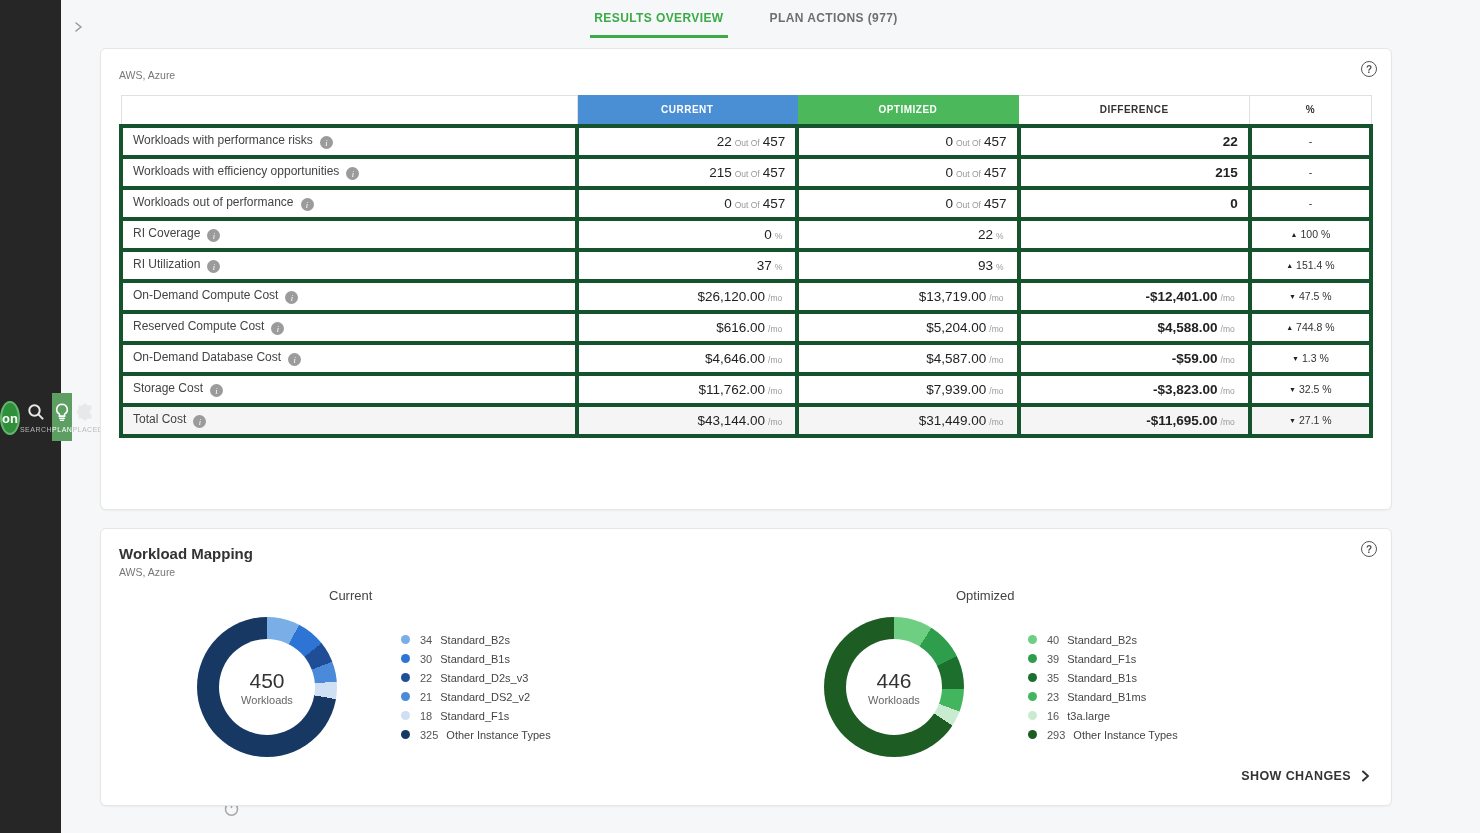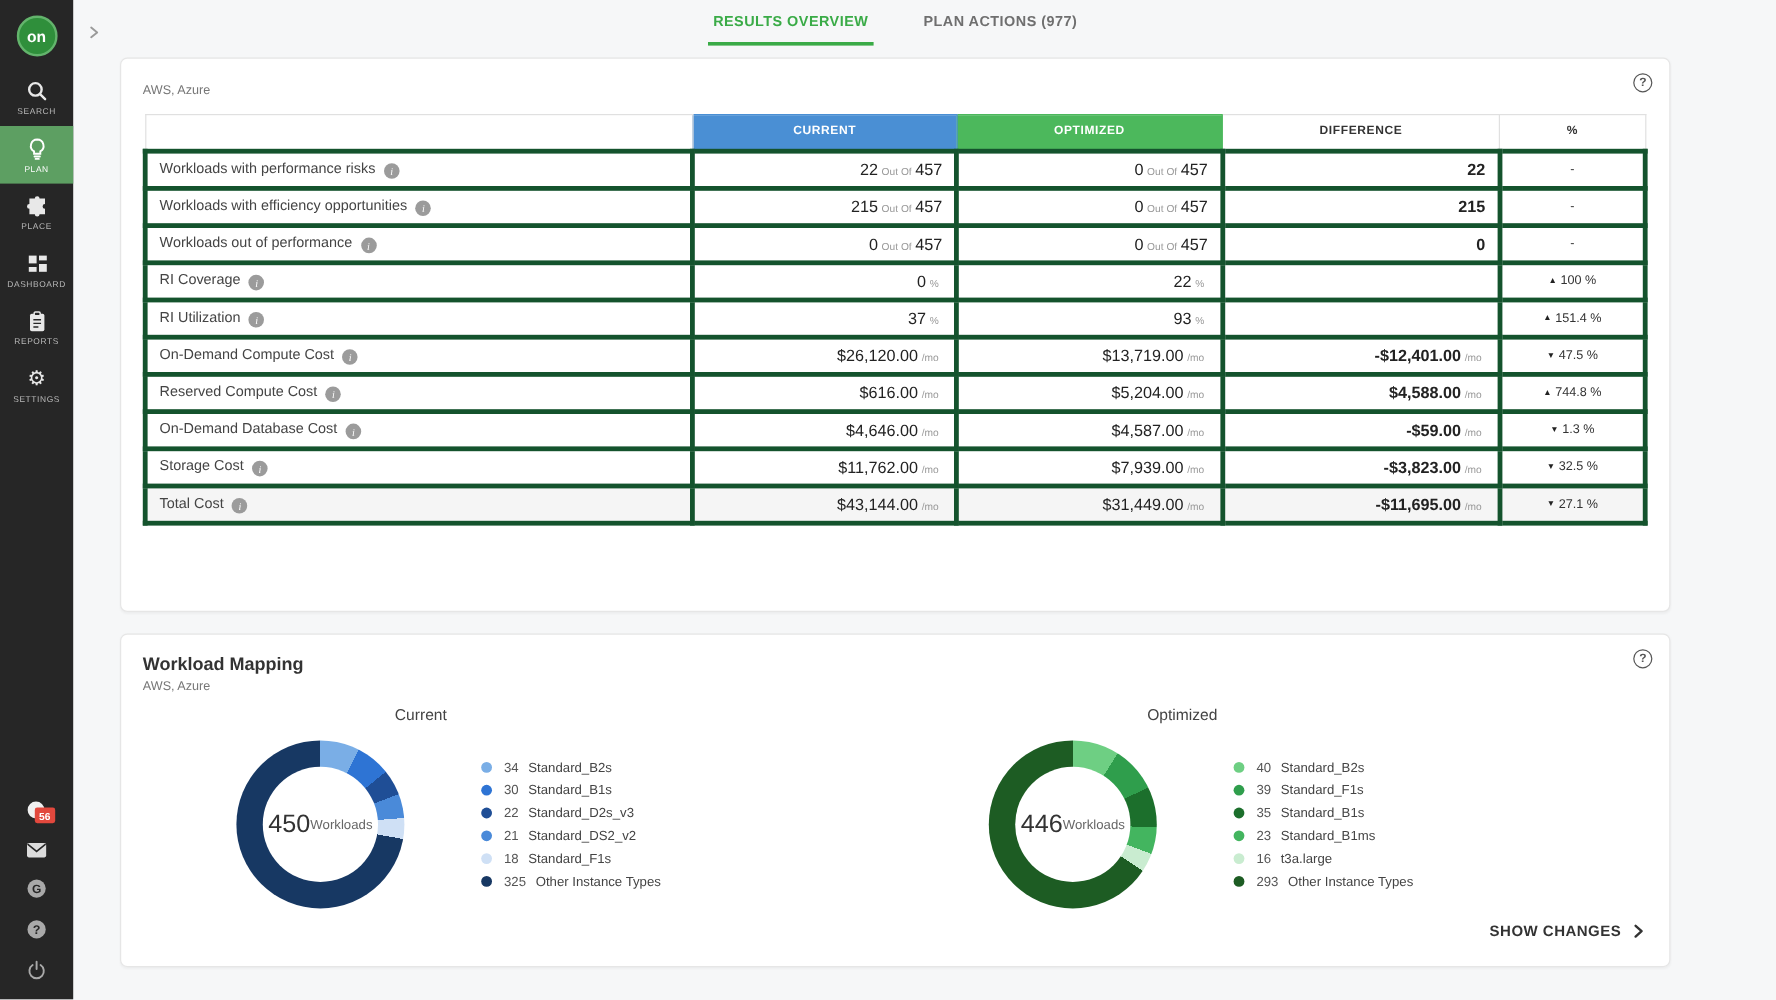--- a/index.html
+++ b/index.html
@@ -1,20 +1,20 @@
 <!DOCTYPE html>
 <html><head>
 <meta charset="utf-8">
 <style>
   * { margin:0; padding:0; box-sizing:border-box; }
   html,body { width:1480px; height:833px; overflow:hidden; font-family:"Liberation Sans", sans-serif; background:#f6f7f8; }
   .app { display:flex; width:100%; height:100%; }
 
   
-  .sidebar { width:61px; background:#262626; display:flex; flex-direction:column; align-items:center; flex-shrink:0; }
+  .sidebar { width:61px; background:#262626; display:flex; flex-direction:row; align-items:center; flex-shrink:0; }
   .logo { width:34px; height:34px; border-radius:50%; background:#2f8f3b; border:2px solid #63b46c; color:#fff;
           font-weight:bold; font-size:13px; display:flex; align-items:center; justify-content:center; margin:13px 0 10px; }
   .nav-item { width:61px; padding:9px 0 8px; display:flex; flex-direction:column; align-items:center; gap:4px; cursor:pointer; }
   .nav-item .lbl { font-size:7px; letter-spacing:.5px; color:#b9b9b9; text-transform:uppercase; }
   .nav-item svg { display:block; }
   .nav-item.active { background:#5d9f62; }
   .nav-item.active .lbl { color:#fff; }
   .side-bottom { margin-top:auto; display:flex; flex-direction:column; align-items:center; gap:17px; padding-bottom:16px; }
   .side-bottom .bicon { position:relative; cursor:pointer; display:flex; align-items:center; justify-content:center; }
   .badge { position:absolute; left:7px; top:6px; background:#e2483d; color:#fff; font-size:8.5px; font-weight:bold;
@@ -56,21 +56,21 @@
   .arrow { font-size:7px; color:#222; margin-right:3px; vertical-align:1px; }
   .info { display:inline-flex; width:13px; height:13px; border-radius:50%; background:#9b9b9b; color:#fff; font-size:8.5px;
           align-items:center; justify-content:center; margin-left:7px; vertical-align:-2px; font-family:"Liberation Serif", serif; font-style:italic; cursor:pointer; }
 
   
   .map-body { display:flex; margin-top:8px; flex:1; }
   .map-half { width:50%; display:flex; flex-direction:column; }
   .map-head { font-size:13px; color:#444; margin:2px 0 14px 210px; }
   .map-row { display:flex; align-items:center; padding-left:78px; gap:64px; }
   .donut { width:140px; height:140px; border-radius:50%; position:relative; flex-shrink:0; }
-  .donut-hole { position:absolute; inset:22px; background:#fff; border-radius:50%; display:flex; 
+  .donut-hole { position:absolute; inset:22px; background:#fff; border-radius:50%; display:flex; flex-direction:column;
                 align-items:center; justify-content:center; }
   .donut-val { font-size:21px; color:#333; }
   .donut-lbl { font-size:11px; color:#666; margin-top:1px; }
   .legend { display:flex; flex-direction:column; gap:7px; }
   .leg-row { display:flex; align-items:center; font-size:11px; color:#444; }
   .leg-dot { width:9px; height:9px; border-radius:50%; margin-right:10px; flex-shrink:0; }
   .leg-val { margin-right:8px; color:#555; }
 
   .card-footer { margin-top:auto; display:flex; justify-content:flex-end; align-items:center; }
   .show-changes { display:flex; align-items:center; gap:8px; font-size:12.5px; font-weight:bold; color:#333;

